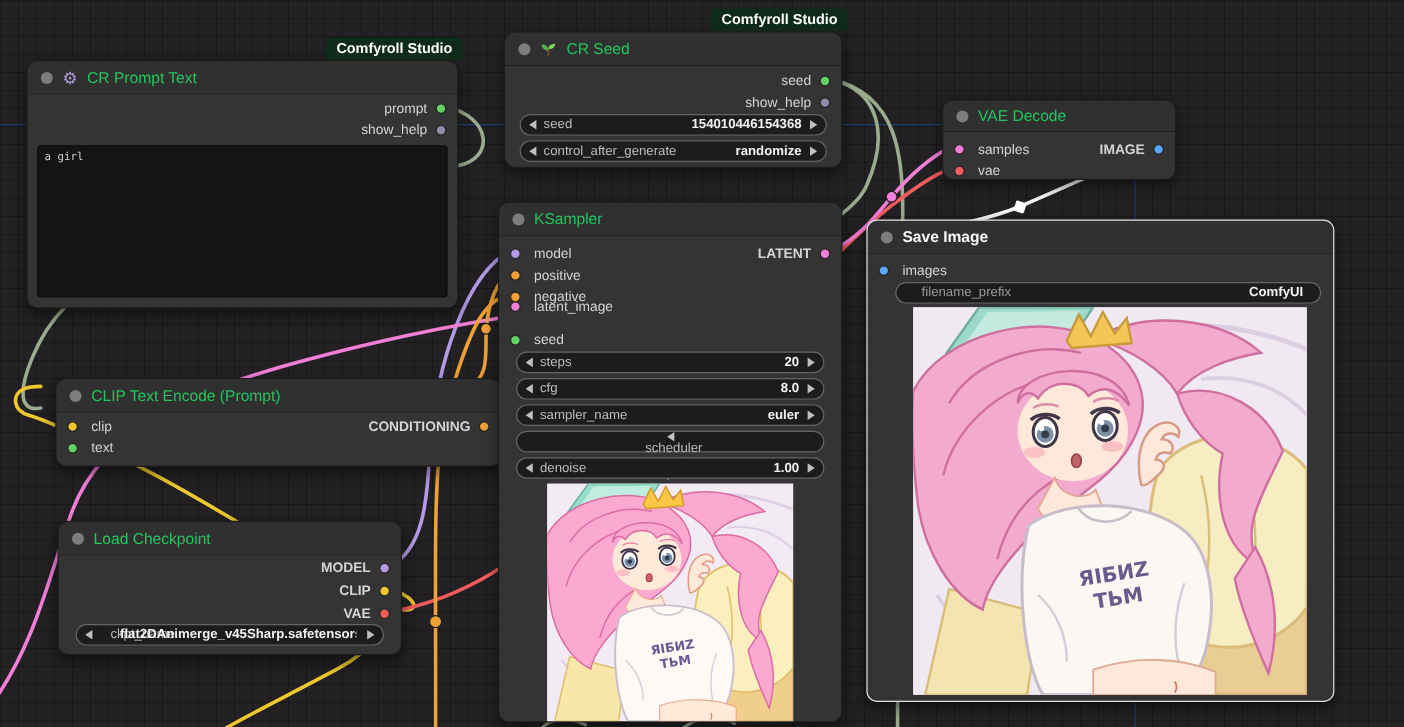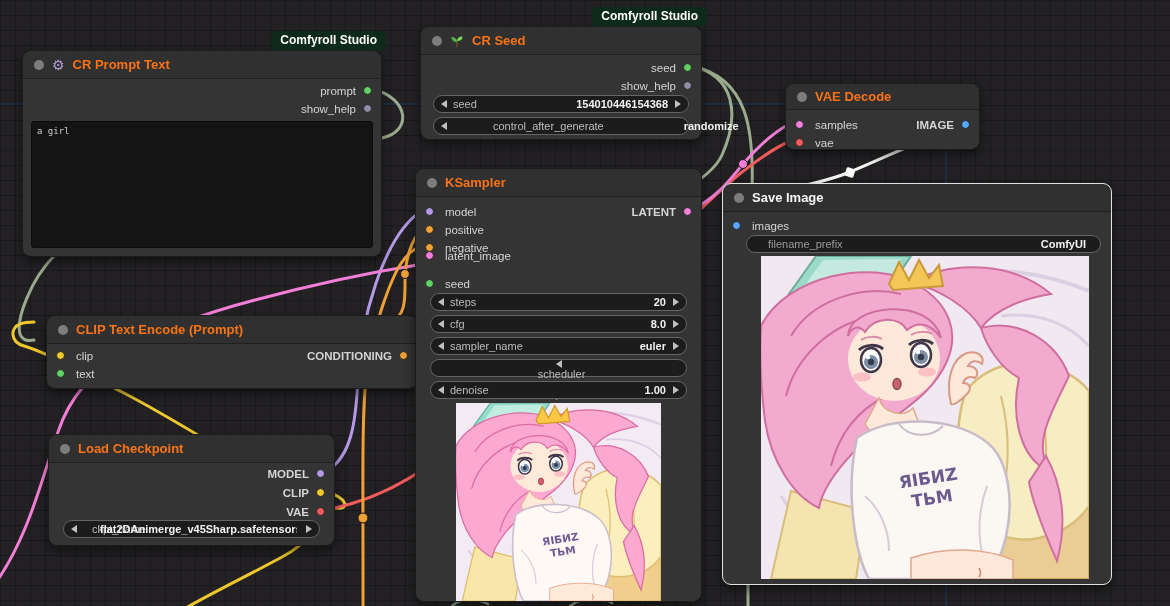--- a/index.html
+++ b/index.html
@@ -18,21 +18,21 @@
   .node{
     position:absolute;background:#343434;border:1px solid #1c1c1c;border-radius:9px;
     box-shadow:0 5px 12px rgba(0,0,0,.5);
   }
   .node.selected{border:1.5px solid #e3e3e3;}
   .nheader{
     position:absolute;left:0;right:0;top:0;height:28px;display:flex;align-items:center;
     gap:8px;padding-left:11px;border-bottom:1px solid rgba(0,0,0,.35);box-sizing:border-box;
     border-radius:9px 9px 0 0;background:rgba(0,0,0,.07);cursor:move;
   }
-  .ntitle{font-size:13px;color:#f97316;white-space:nowrap;font-weight:bold;}
+  .ntitle{font-size:13px;color:#22c55e;white-space:nowrap;}
   .ntitle.bright{color:#f7f7f7;font-weight:700;}
   .collapse-dot{width:10px;height:10px;border-radius:50%;background:#7d7d7d;flex:0 0 auto;}
   .gear{font-size:14px;color:#b39ddb;line-height:1;}
   .port{position:absolute;left:0;right:0;height:15px;display:flex;align-items:center;gap:7px;font-size:11.5px;color:#d4d4d4;}
   .port.in{padding-left:9px;gap:11px;}
   .port.out{flex-direction:row-reverse;padding-right:9px;}
   .pdot{width:9px;height:9px;border-radius:50%;border:1px solid #232323;box-sizing:border-box;flex:0 0 auto;}
   .c-green{background:#63d063;} .c-gray{background:#8e8ea8;} .c-yellow{background:#eec82e;}
   .c-orange{background:#efa136;} .c-purple{background:#b49ae6;} .c-red{background:#f25c5c;}
   .c-pink{background:#f27fd7;} .c-blue{background:#58a6ff;}
@@ -224,21 +224,21 @@
       <span class="pdot c-gray"></span>
       <span>show_help</span>
     </div>
     <div class="pill" style="left:12px;top:68px;width:256px;">
       <span class="arr-l"></span>
       <span class="wlabel">seed</span>
       <span class="spacer"></span>
       <span class="wvalue">154010446154368</span>
       <span class="arr-r"></span>
     </div>
-    <div class="pill" style="left:12px;top:90px;width:256px;gap:40px;">
+    <div class="pill" style="left:12px;top:90px;width:256px;">
       <span class="arr-l"></span>
       <span class="wlabel">control_after_generate</span>
       <span class="spacer"></span>
       <span class="wvalue">randomize</span>
       <span class="arr-r"></span>
     </div>
   </div>
 
   <div class="node" style="left:415px;top:168px;width:285px;height:432px;">
     <div class="nheader">

